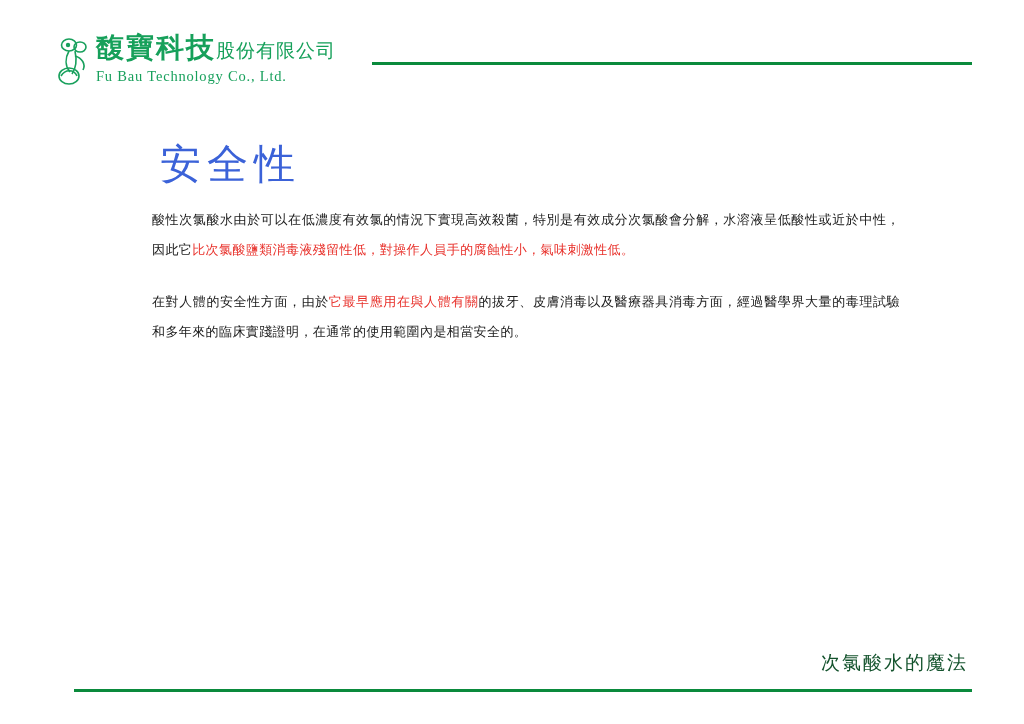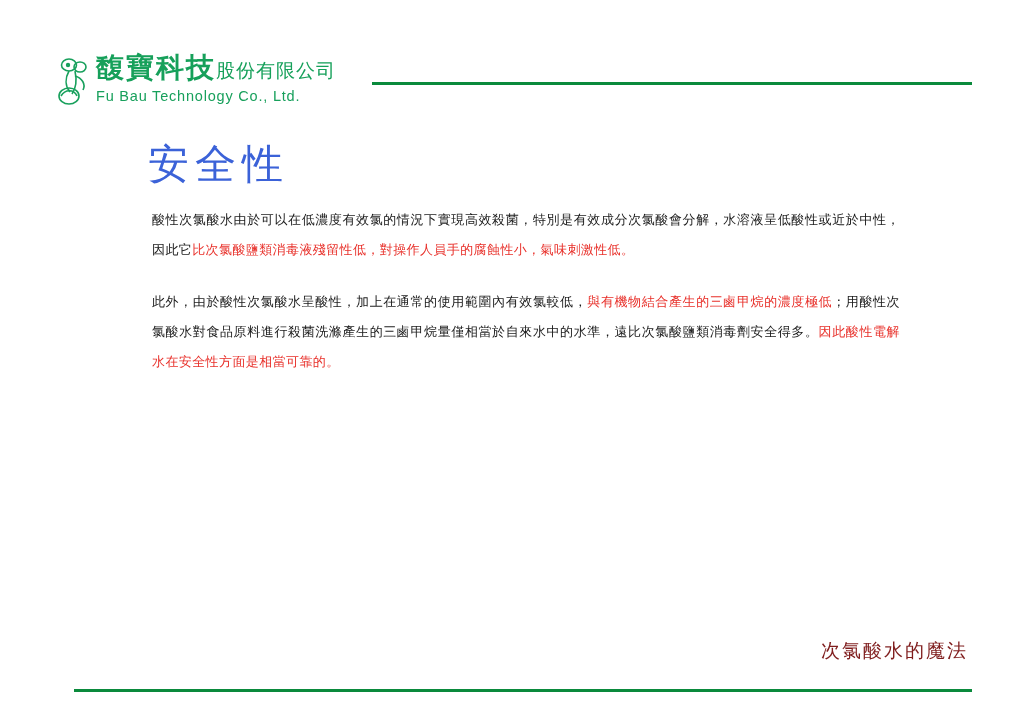--- a/index.html
+++ b/index.html
@@ -18,21 +18,21 @@
     position: relative;
     width: 1024px;
     height: 724px;
     box-sizing: border-box;
   }
 
   
   .header {
     position: absolute;
     left: 0;
-    top: 52px;
+    top: 32px;
     width: 1024px;
     height: 62px;
   }
   .logo-mark {
     position: absolute;
     left: 56px;
     top: 4px;
     width: 38px;
     height: 52px;
   }
@@ -56,40 +56,40 @@
   .logo-cn .big {
     font-size: 28px;
     font-weight: bold;
     letter-spacing: 2px;
   }
   .logo-cn .small {
     font-size: 19px;
     letter-spacing: 1px;
   }
   .logo-en {
-    font-family: Liberation Sans, sans-serif;
+    font-family: Liberation Serif, serif;
     font-size: 14.5px;
     color: #18a05c;
     letter-spacing: 0.8px;
     margin-top: 2px;
     white-space: nowrap;
   }
   .header-rule {
     position: absolute;
     left: 372px;
     top: 30px;
     width: 600px;
     height: 3px;
     background: #0a8a3c;
   }
 
   
   .slide-title {
     position: absolute;
-    left: 148px;
+    left: 160px;
     top: 140px;
     font-family: "DejaVu Serif", "Liberation Serif", serif;
     font-size: 41px;
     color: #3b62d8;
     letter-spacing: 6px;
     line-height: 48px;
     white-space: nowrap;
   }
 
   
@@ -110,23 +110,23 @@
   }
   .para:last-child { margin-bottom: 0; }
   .hl {
     color: #e8302a;
   }
 
   
   .footer-text {
     position: absolute;
     right: 56px;
-    bottom: 60px;
+    bottom: 48px;
     font-size: 19px;
-    color: #7f1d1d;
+    color: #14532d;
     letter-spacing: 2px;
     white-space: nowrap;
   }
   .footer-rule {
     position: absolute;
     left: 74px;
     bottom: 32px;
     width: 898px;
     height: 3px;
     background: #0a8a3c;
@@ -161,19 +161,19 @@
       <div class="logo-en">Fu Bau Technology Co., Ltd.</div>
     </div>
 
     <div class="header-rule"></div>
   </div>
 
   <div class="slide-title">安全性</div>
 
   <div class="body-text">
     <p class="para"><span>酸性次氯酸水由於可以在低濃度有效氯的情況下實現高效殺菌，特別是有效成分次氯酸會分解，水溶液呈低酸性或近於中性，因此它</span><span class="hl" style="color: rgb(232, 48, 42);">比次氯酸鹽類消毒液殘留性低，對操作人員手的腐蝕性小，氣味刺激性低。</span></p>
-    <p class="para"><span>此外，由於酸性次氯酸水呈酸性，加上在通常的使用範圍內有效氯較低，</span><span class="hl" style="color: rgb(232, 48, 42);">與有機物結合產生的三鹵甲烷的濃度極低</span><span>；用酸性次氯酸水對食品原料進行殺菌洗滌產生的三鹵甲烷量僅相當於自來水中的水準，遠比次氯酸鹽類消毒劑安全得多。</span><span class="hl" style="color: rgb(232, 48, 42);">因此酸性電解水在安全性方面是相當可靠的。</span></p>
+    <p class="para"><span>在對人體的安全性方面，由於</span><span class="hl" style="color: rgb(232, 48, 42);">它最早應用在與人體有關</span><span>的拔牙、皮膚消毒以及醫療器具消毒方面，經過醫學界大量的毒理試驗和多年來的臨床實踐證明，在通常的使用範圍內是相當安全的。</span></p>
   </div>
 
   <div class="footer-text">次氯酸水的魔法</div>
   <div class="footer-rule"></div>
 
 </div>
 
 </body></html>

